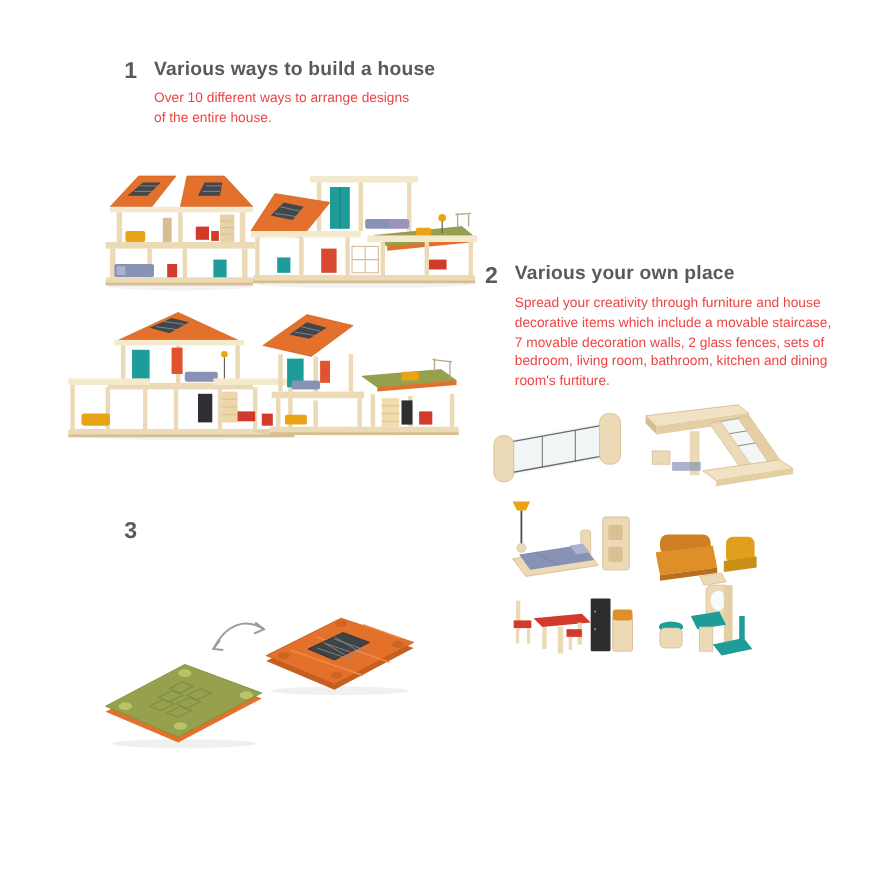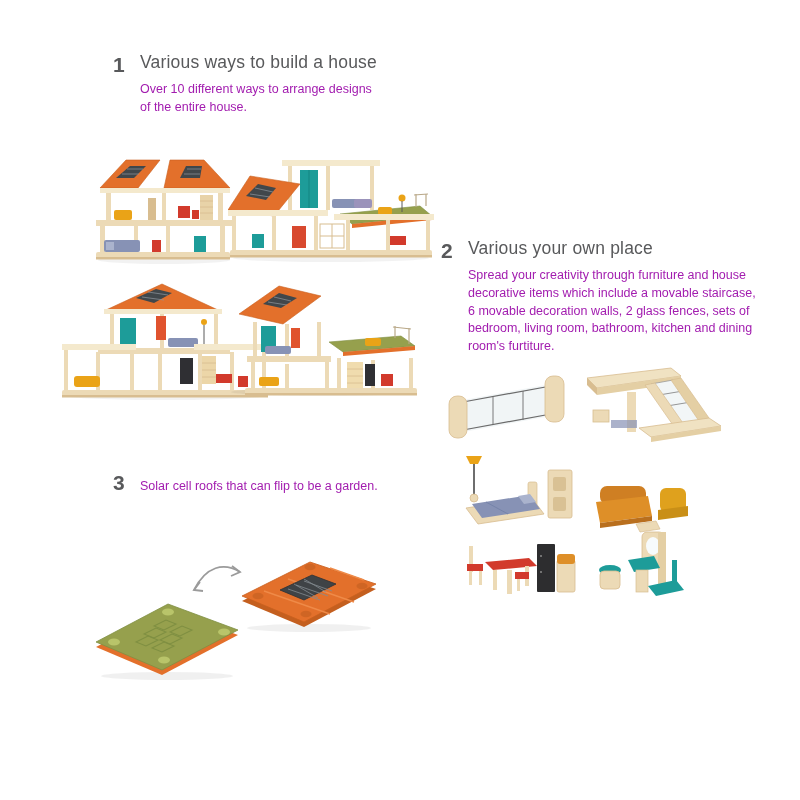--- a/index.html
+++ b/index.html
@@ -6,25 +6,25 @@
   .canvas{
     position:relative;width:800px;height:800px;background:#ffffff;
     font-family:"Liberation Sans", sans-serif;overflow:hidden;
   }
   .section{position:absolute;}
   .section .num{
     position:absolute;left:0;top:1px;
     font-size:21px;font-weight:700;color:#58595b;
   }
   .section h2{
-    margin:0 0 0 27px;font-size:17.5px;font-weight:400;color:#58595b;
+    margin:0 0 0 27px;font-size:17.5px;font-weight:700;color:#58595b;
     letter-spacing:.2px;
   }
   .section p{
-    margin:8px 0 0 27px;font-size:12.5px;line-height:1.42;color:#a21caf;
+    margin:8px 0 0 27px;font-size:12.5px;line-height:1.42;color:#ef4444;
   }
   #sec1{left:113px;top:52px;width:300px;}
   #sec1 p{width:238px;}
   #sec2{left:441px;top:238px;width:310px;}
   #sec2 p{width:288px;}
   #sec3{left:113px;top:470px;width:330px;}
   #sec3 p{width:300px;}
   .fig{position:absolute;}
   #house-a{left:94px;top:148px;}
   #house-b{left:228px;top:150px;}
@@ -224,21 +224,21 @@
       <rect x="140" y="86" width="10" height="22" fill="#2f2f33"></rect>
       <rect x="156" y="96" width="12" height="12" fill="#d23a2c"></rect>
       <rect x="20" y="110" width="172" height="7" rx="2" fill="#ecdab6"></rect>
       <rect x="20" y="115" width="172" height="2.5" fill="#d8bd90"></rect>
     </svg>
   </div>
 
   <div class="section" id="sec2">
     <span class="num">2</span>
     <h2>Various your own place</h2>
-    <p>Spread your creativity through furniture and house decorative items which include a movable staircase, 6 movable decoration walls, 2 glass fences, sets of bedroom, living room, bathroom, kitchen and dining room's furtiture.</p>
+    <p>Spread your creativity through furniture and house decorative items which include a movable staircase, 7 movable decoration walls, 2 glass fences, sets of bedroom, living room, bathroom, kitchen and dining room's furtiture.</p>
   </div>
 
   <div class="fig" id="fence">
     <svg width="120" height="68" viewBox="0 0 120 68">
       <polygon points="16,26 104,10 104,42 16,58" fill="#eef3f4" opacity="0.85"></polygon>
       <line x1="16" y1="28" x2="104" y2="12" stroke="#6b6b6b" stroke-width="1.2"></line>
       <line x1="16" y1="56" x2="104" y2="40" stroke="#6b6b6b" stroke-width="1.2"></line>
       <line x1="46" y1="23" x2="46" y2="51" stroke="#6b6b6b" stroke-width="0.9"></line>
       <line x1="76" y1="17" x2="76" y2="46" stroke="#6b6b6b" stroke-width="0.9"></line>
       <rect x="2" y="22" width="18" height="42" rx="8" fill="#ecdab6" stroke="#d8bd90" stroke-width="0.8"></rect>
@@ -321,21 +321,20 @@
       <rect x="40" y="40" width="12" height="22" fill="#ecdab6" stroke="#d8bd90" stroke-width="0.7"></rect>
       <ellipse cx="14" cy="40" rx="11" ry="5" fill="#1d9c99"></ellipse>
       <rect x="4" y="41" width="20" height="18" rx="4" fill="#ecdab6" stroke="#d8bd90" stroke-width="0.8"></rect>
       <polygon points="52,56 80,50 88,60 60,66" fill="#1d9c99"></polygon>
       <rect x="76" y="30" width="5" height="22" fill="#1d9c99"></rect>
     </svg>
   </div>
 
   <div class="section" id="sec3">
     <span class="num">3</span>
-    <p>Solar cell roofs that can flip to be a garden.</p>
   </div>
 
   <div class="fig" id="flip-arrow">
     <svg width="60" height="38" viewBox="0 0 60 38">
       <path d="M8,32 C 20,8 38,4 54,14" fill="none" stroke="#9b9b9b" stroke-width="1.8"></path>
       <polyline points="14,24 8,32 17,33" fill="none" stroke="#9b9b9b" stroke-width="1.8"></polyline>
       <polyline points="46,8 54,14 45,18" fill="none" stroke="#9b9b9b" stroke-width="1.8"></polyline>
     </svg>
   </div>
 

